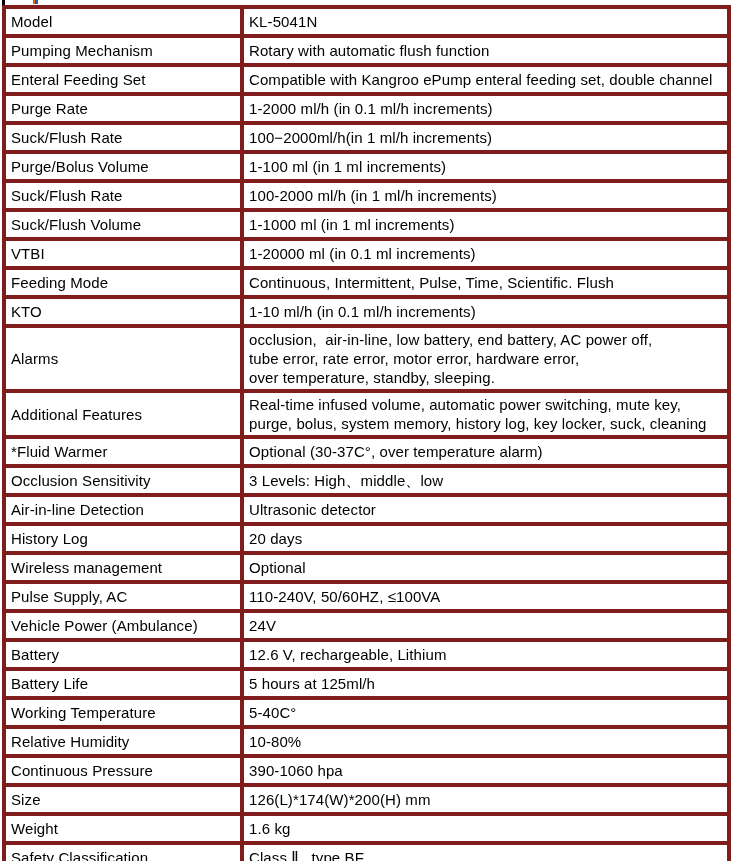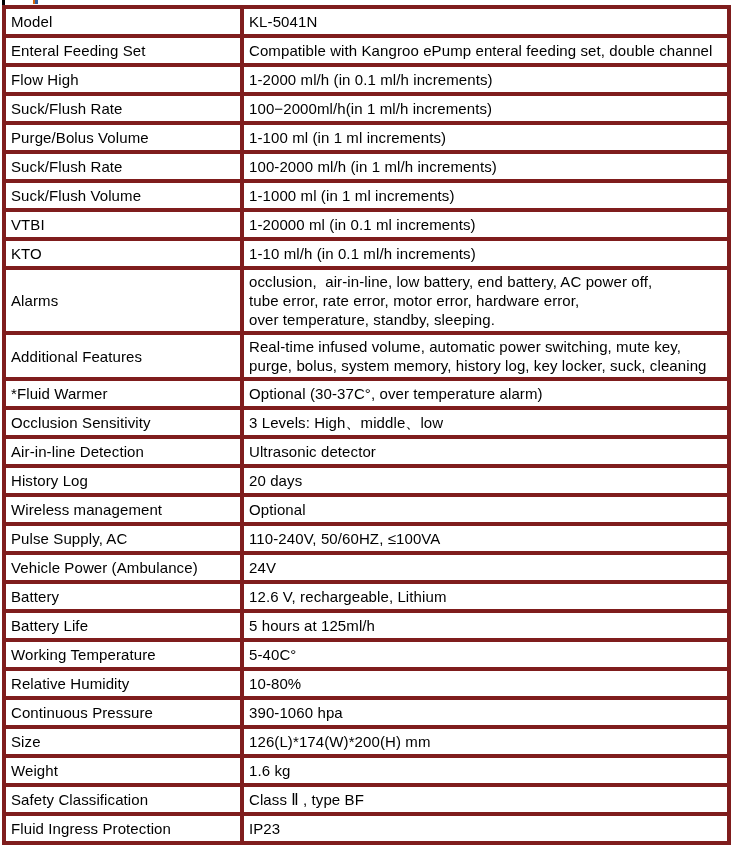--- a/index.html
+++ b/index.html
@@ -64,25 +64,29 @@
   <span class="blue" style="background: rgb(47, 93, 158);"></span>
 </div>
 
 <table class="spec">
   <tbody>
       <tr class="single">
         <td class="label-cell">Model</td>
         <td class="value-cell">KL-5041N</td>
       </tr>
       <tr class="single">
+        <td class="label-cell">Pumping Mechanism</td>
+        <td class="value-cell">Rotary with automatic flush function</td>
+      </tr>
+      <tr class="single">
         <td class="label-cell">Enteral Feeding Set</td>
         <td class="value-cell">Compatible with Kangroo ePump enteral feeding set, double channel</td>
       </tr>
       <tr class="single">
-        <td class="label-cell">Flow High</td>
+        <td class="label-cell">Purge Rate</td>
         <td class="value-cell">1-2000 ml/h (in 0.1 ml/h increments)</td>
       </tr>
       <tr class="single">
         <td class="label-cell">Suck/Flush Rate</td>
         <td class="value-cell">100−2000ml/h(in 1 ml/h increments)</td>
       </tr>
       <tr class="single">
         <td class="label-cell">Purge/Bolus Volume</td>
         <td class="value-cell">1-100 ml (in 1 ml increments)</td>
       </tr>
@@ -90,20 +94,24 @@
         <td class="label-cell">Suck/Flush Rate</td>
         <td class="value-cell">100-2000 ml/h (in 1 ml/h increments)</td>
       </tr>
       <tr class="single">
         <td class="label-cell">Suck/Flush Volume</td>
         <td class="value-cell">1-1000 ml (in 1 ml increments)</td>
       </tr>
       <tr class="single">
         <td class="label-cell">VTBI</td>
         <td class="value-cell">1-20000 ml (in 0.1 ml increments)</td>
+      </tr>
+      <tr class="single">
+        <td class="label-cell">Feeding Mode</td>
+        <td class="value-cell">Continuous, Intermittent, Pulse, Time, Scientific. Flush</td>
       </tr>
       <tr class="single">
         <td class="label-cell">KTO</td>
         <td class="value-cell">1-10 ml/h (in 0.1 ml/h increments)</td>
       </tr>
       <tr class="multi">
         <td class="label-cell">Alarms</td>
         <td class="value-cell"><div>occlusion,  air-in-line, low battery, end battery, AC power off,</div><div>tube error, rate error, motor error, hardware error,</div><div>over temperature, standby, sleeping.</div></td>
       </tr>
       <tr class="multi">

